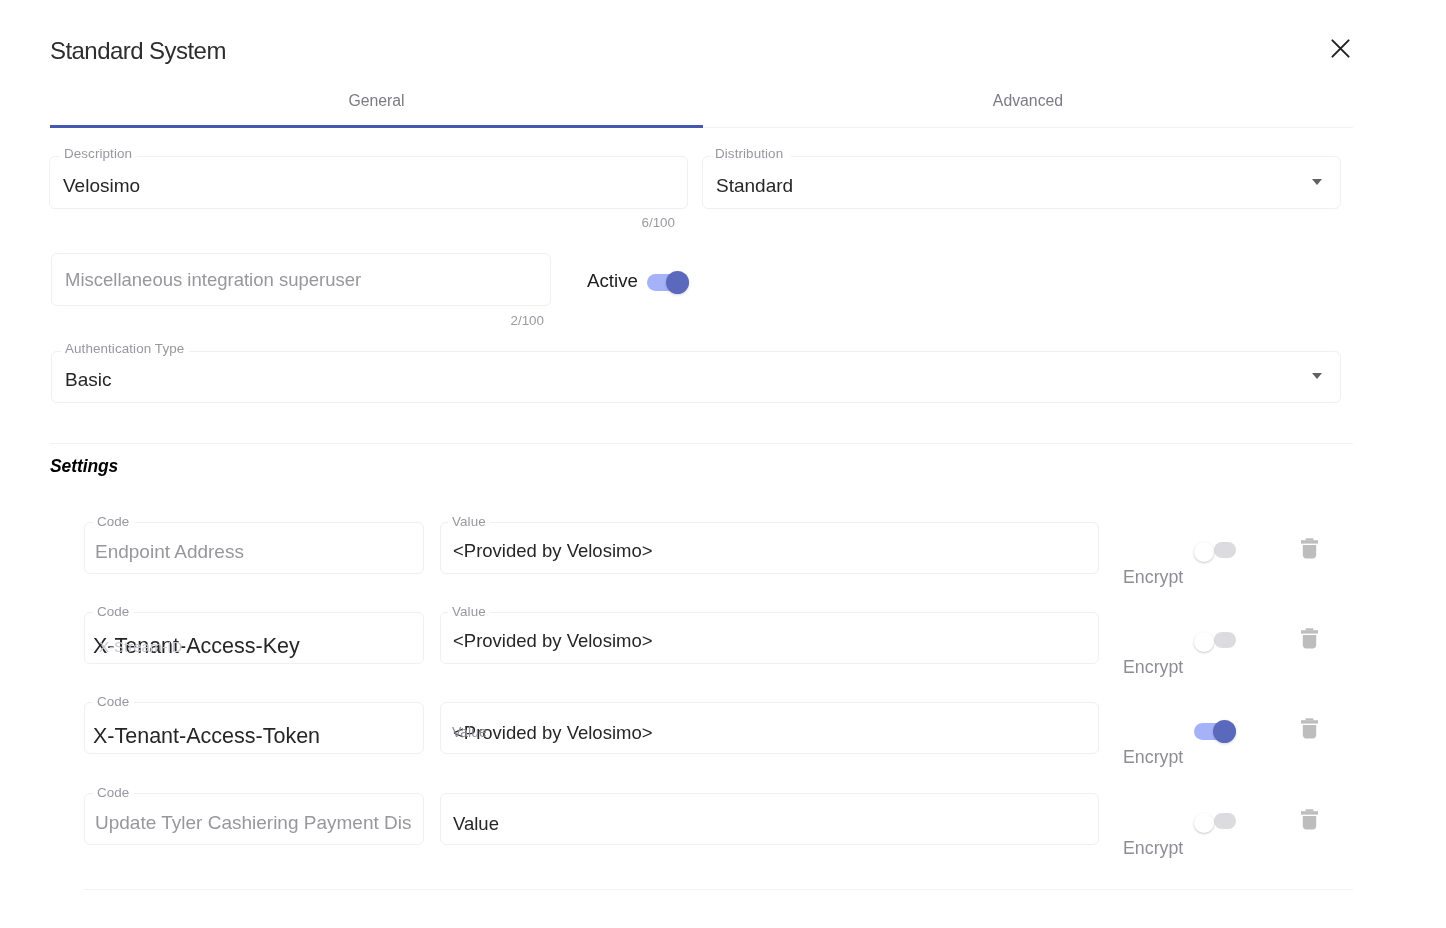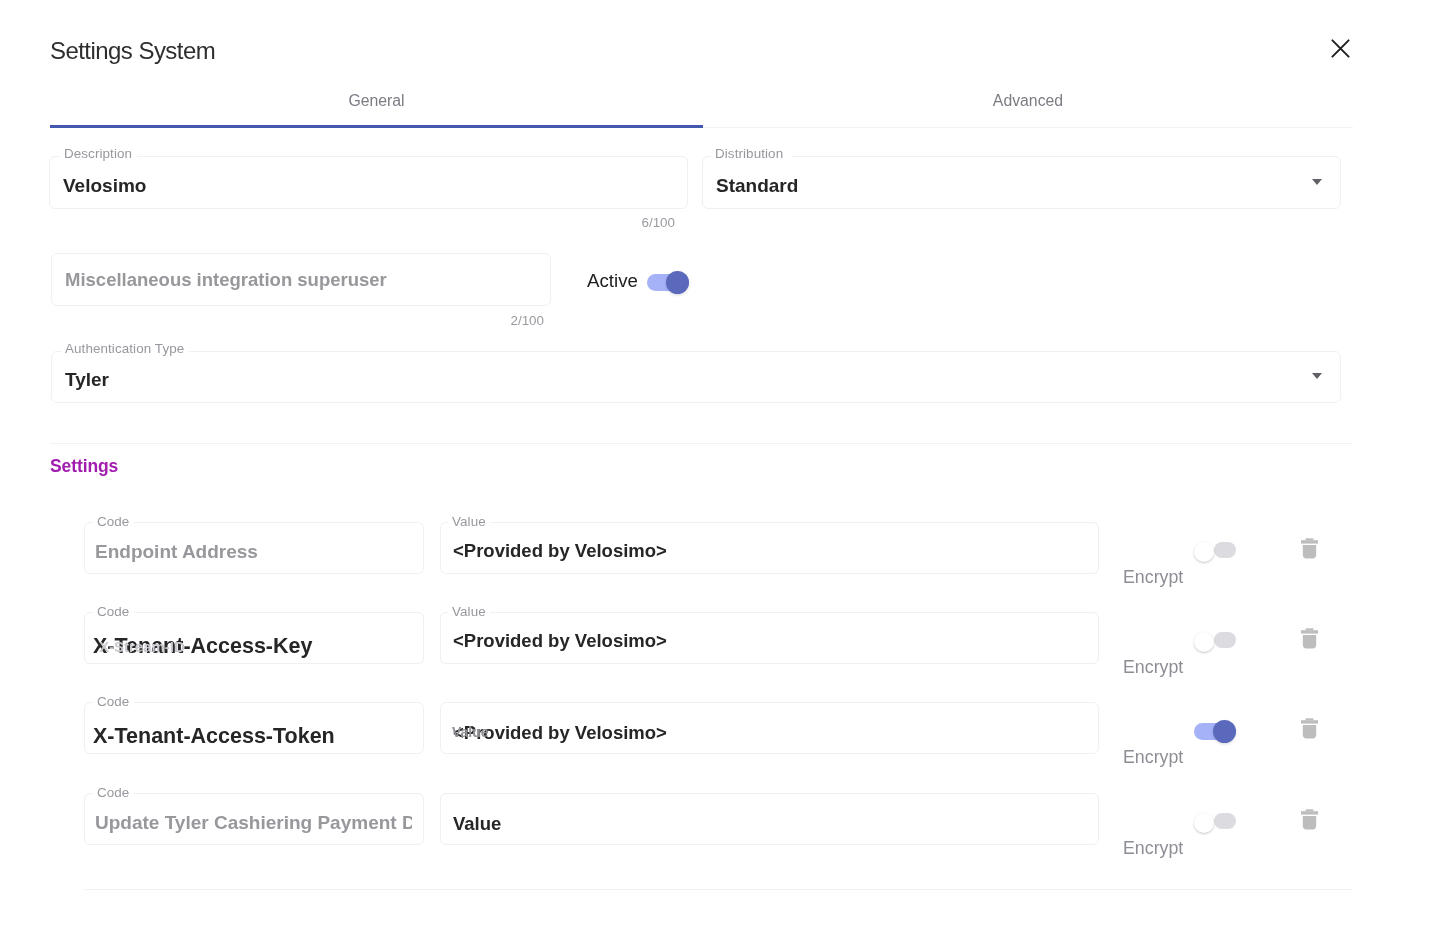--- a/index.html
+++ b/index.html
@@ -22,21 +22,21 @@
        justify-content:center;font-size:15.8px;color:#7b7b84;cursor:pointer;
        letter-spacing:0px;}
   .tab.t0{left:50px;width:653px;}
   .tab.t1{left:703px;width:650px;}
   .tab-divider{position:absolute;left:50px;top:127px;width:1303px;height:1px;
                background:#f2f2f4;}
   .tab-ink{position:absolute;left:50px;top:125px;width:653px;height:3px;
            background:#4558b0;}
 
   
-  .fw{position:absolute;box-sizing:border-box;font-weight:bold;}
+  .fw{position:absolute;box-sizing:border-box;}
   .ol{position:absolute;left:0;top:0;width:100%;height:100%;box-sizing:border-box;
       border:1px solid #f0eff3;border-radius:6px;pointer-events:none;}
   .notch{position:absolute;top:-1px;height:2px;background:#fff;}
   .inp{position:absolute;height:100%;overflow:hidden;white-space:nowrap;}
   .ftext{font-size:19px;color:#262626;white-space:nowrap;}
   .ftext.ph{color:#97979c;}
   .flabel{position:absolute;font-size:13.2px;color:#97979e;letter-spacing:0.1px;
           white-space:nowrap;line-height:14px;}
   .counter{position:absolute;font-size:13.4px;color:#9a9aa1;text-align:right;
            letter-spacing:0px;}
@@ -49,32 +49,32 @@
              border-radius:8px;background:#dcdbe0;}
   .sw .thumb{position:absolute;left:0;top:2px;width:20px;height:20px;border-radius:50%;
              background:#fff;
              box-shadow:0 1px 2px 0 rgba(0,0,0,.13),0 1px 3px 0 rgba(0,0,0,.10);}
   .sw.on .track{left:0;width:42px;height:17px;top:3px;border-radius:8.5px;background:#a5b2f8;}
   .sw.on .thumb{left:19px;top:0;width:23px;height:23px;background:#5b69bd;
                 box-shadow:0 1px 3px 0 rgba(0,0,0,.16);}
 
   
   .hrule{position:absolute;height:1px;background:#f2f2f4;}
-  .section-title{position:absolute;font-size:17.5px;font-weight:bold;color:#a21caf;letter-spacing:-0.1px;}
+  .section-title{position:absolute;font-size:17.5px;font-weight:bold;color:#000000;letter-spacing:-0.1px;font-style:italic;}
   .swlabel{position:absolute;font-size:18.7px;color:#1d1d1d;white-space:nowrap;}
   .enclabel{position:absolute;font-size:17.8px;color:#8d8d95;white-space:nowrap;margin-top:28px;}
   .trash{position:absolute;cursor:pointer;}
   .ghost{position:absolute;white-space:nowrap;pointer-events:none;height:100%;}
 </style>
 </head>
 <body>
 
 <div class="dialog">
 
-  <div class="dlg-title">Settings System</div>
+  <div class="dlg-title">Standard System</div>
   <button class="close-btn">
     <svg width="19" height="19" viewBox="0 0 19 19">
       <path d="M1.4 1.4 L17.6 17.6 M17.6 1.4 L1.4 17.6" stroke="#1f1f1f" stroke-width="1.95" fill="none" stroke-linecap="round"></path>
     </svg>
   </button>
 
   <div class="tab t1">Advanced</div>
   <div class="tab t0">General</div>
   <div class="tab-divider"></div>
   <div class="tab-ink"></div>
@@ -100,21 +100,21 @@
       </div>
       <div class="counter" style="left:444px;top:313px;width:100px;">2/100</div>
       <div class="swlabel" style="left:587px;top:270px;">Active</div>
       <div class="sw on" style="left:647px;top:271px;">
         <div class="track"></div>
         <div class="thumb"></div>
       </div>
       <div class="fw" style="left:51px;top:351px;width:1290px;height:52px;">
         <div class="ol"></div>
         <div class="notch" style="left:10px;width:128.234375px;"></div>
-        <div class="inp" style="left:14px;right:12px;top:3px;"><span class="ftext" style="font-size:19px;line-height:52px;">Tyler</span></div>
+        <div class="inp" style="left:14px;right:12px;top:3px;"><span class="ftext" style="font-size:19px;line-height:52px;">Basic</span></div>
         <div class="caret" style="right:19px;top:50%;margin-top:-4px;"></div>
       </div>
       <div class="flabel" style="left:65px;top:342px;font-size:13.4px;">Authentication Type</div>
     </div>
 
   <div class="hrule" style="left:50px;top:443px;width:1303px;"></div>
   <div class="section-title" style="left:50px;top:456px;">Settings</div>
 
   <div id="rows">
       <div class="fw" style="left:84px;top:522px;width:340px;height:52px;">

